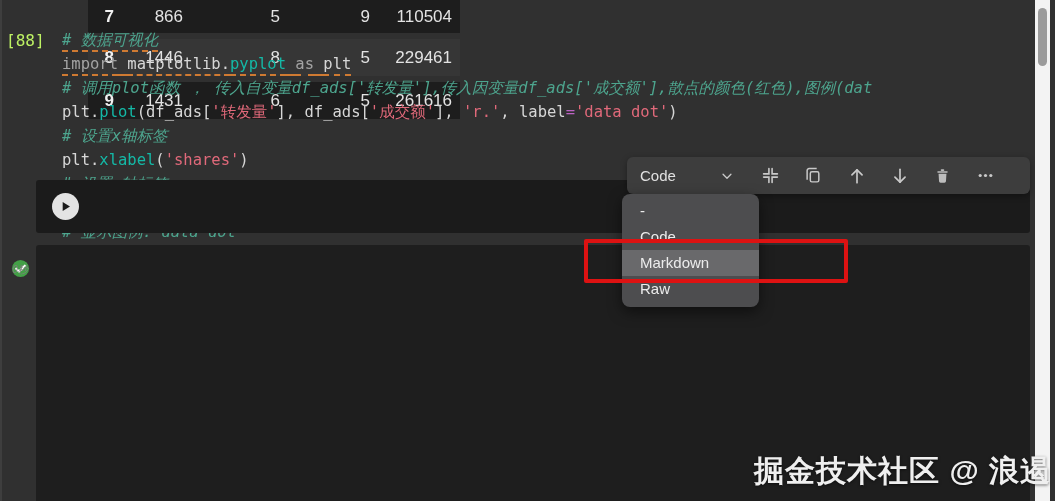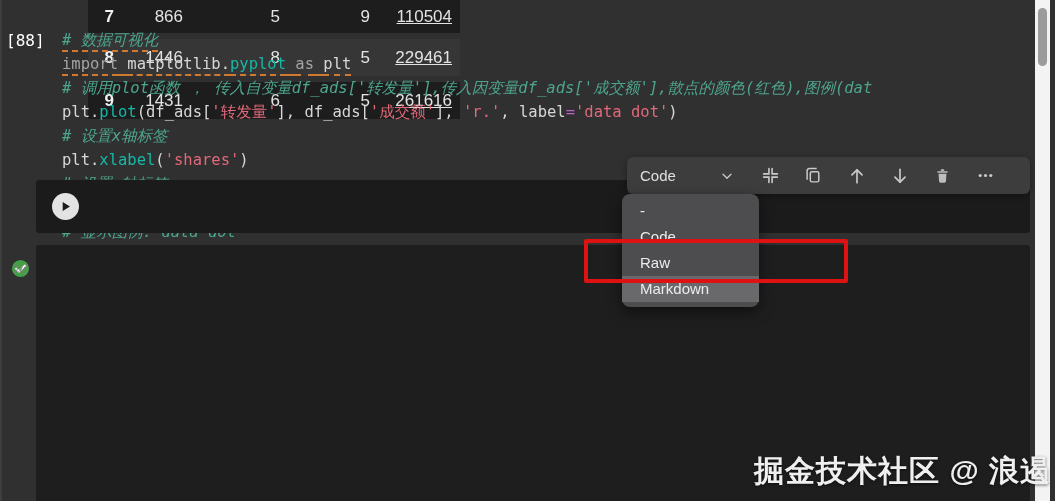--- a/index.html
+++ b/index.html
@@ -12,21 +12,21 @@
   }
   .left-edge { position:absolute; left:0; top:0; width:2px; height:501px; background:#3e3e3e; }
 
   
   .df-table { position:absolute; left:88px; top:0; width:372px; }
   .df-row { position:absolute; left:0; width:372px; display:flex; align-items:center; font-size:17px; color:#e3e3e3; }
   .df-row.dark  { background:#1d1d1d; }
   .df-row.light { background:#363636; }
   .df-row span { display:inline-block; text-align:right; white-space:pre; }
   .df-idx { width:26px; font-weight:bold; color:#f0f0f0; }
-  .df-c1 { width:69px; } .df-c2 { width:97px; } .df-c3 { width:90px; } .df-c4 { width:82px;text-decoration:underline; }
+  .df-c1 { width:69px; } .df-c2 { width:97px; } .df-c3 { width:90px; } .df-c4 { width:82px; }
 
   
   .run-bar { position:absolute; left:36px; top:180px; width:994px; height:53px; background:#1b1b1b; border-radius:3px; z-index:1; }
   .play-btn { position:absolute; left:16px; top:13px; width:27px; height:27px; border-radius:50%; background:#e3e3e3; display:flex; align-items:center; justify-content:center; cursor:pointer; }
   .play-btn svg { display:block; }
 
   
   .cell-toolbar { position:absolute; left:627px; top:157px; width:403px; height:37px; background:#3d3d3d; border-radius:6px; display:flex; align-items:center; padding:0 13px; z-index:5; box-shadow:0 2px 6px rgba(0,0,0,.35); }
   .type-label { font-size:15px; color:#e0e0e0; cursor:pointer; }
   .tb-icon { width:20px; height:20px; display:flex; align-items:center; justify-content:center; cursor:pointer; }
@@ -38,21 +38,21 @@
   
   .type-dropdown { position:absolute; left:622px; top:194px; width:137px; background:#4d4d4f; border-radius:8px; padding:4px 0 5px 0; z-index:10; box-shadow:0 5px 14px rgba(0,0,0,.5); }
   .dd-item { height:26px; line-height:26px; padding-left:18px; font-size:15px; color:#ececec; cursor:pointer; }
   .dd-item.selected { background:#69696b; }
 
   
   .red-annotation { position:absolute; left:584px; top:239px; width:264px; height:44px; border:4px solid #dd1212; border-radius:2px; z-index:30; pointer-events:none; }
 
   
   .code-cell { position:absolute; left:36px; top:245px; width:994px; height:256px; background:#1e1e1e; border-radius:3px 3px 0 0; overflow:hidden; z-index:1; }
-  .exec-count { position:absolute; left:6px; top:31px; font-family:"DejaVu Sans Mono", monospace; font-size:16px; color:#ffffff; }
+  .exec-count { position:absolute; left:6px; top:31px; font-family:"DejaVu Sans Mono", monospace; font-size:16px; color:#bef264; }
   .code-lines { position:absolute; left:62px; top:28px; font-family:"DejaVu Sans Mono", monospace; font-size:15.5px; line-height:24px; white-space:pre; }
   .code-line { height:24px; }
   .tk-pl  { color:#d6d6d6;margin-top:37px; }
   .tk-kw  { color:#a3a3a3; }
   .tk-fn  { color:#14b8a6; }
   .tk-str { color:#e0697a; }
   .tk-op  { color:#bd63c5; }
   .tk-com { color:#4da58e; font-style:italic; }
   .sq { border-bottom:2px dashed #cf7a32; padding-bottom:1px; }
 
@@ -162,22 +162,22 @@
       <circle cx="3" cy="8" r="1.5"></circle>
         <circle cx="8" cy="8" r="1.5"></circle>
         <circle cx="13" cy="8" r="1.5"></circle>
     </svg>
   </span>
 </div>
 
 <div class="type-dropdown">
     <div class="dd-item">-</div>
     <div class="dd-item">Code</div>
+    <div class="dd-item selected">Markdown</div>
     <div class="dd-item">Raw</div>
-    <div class="dd-item selected">Markdown</div>
   </div>
 
 <div class="red-annotation"></div>
 
 <div class="watermark">掘金技术社区 @ 浪遏</div>
 
 <div class="scrollbar-track">
   <div class="scrollbar-thumb"></div>
 </div>
 

